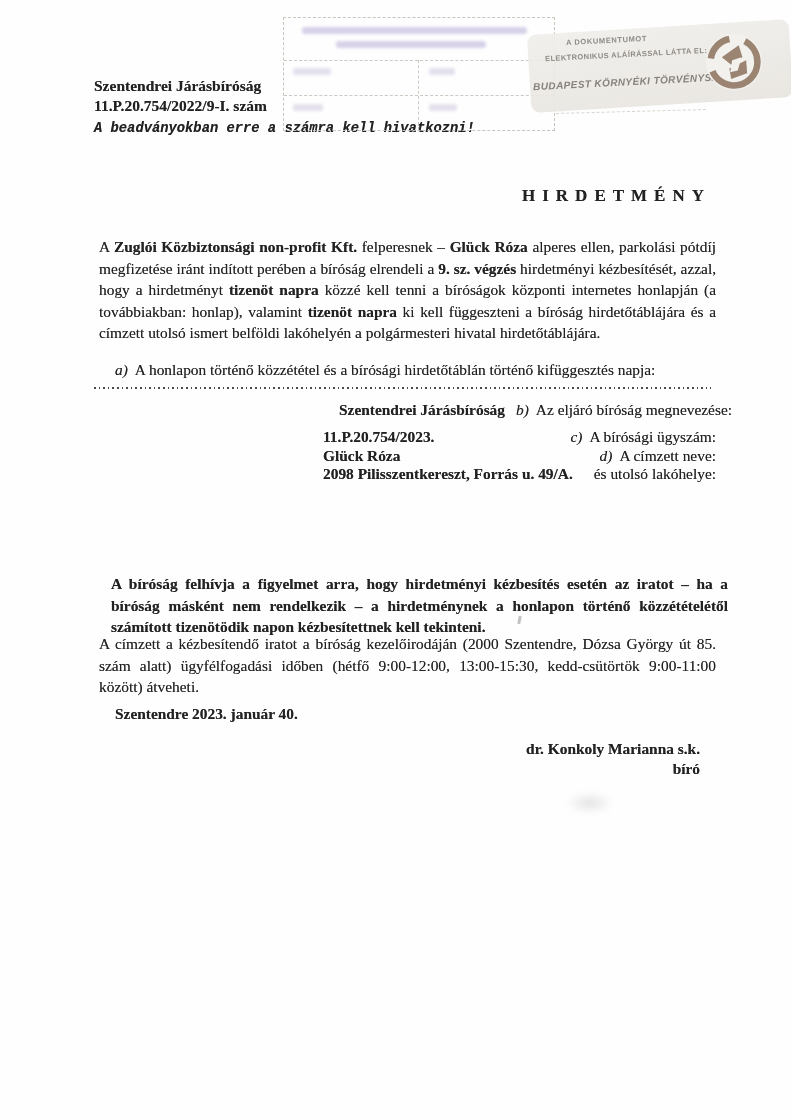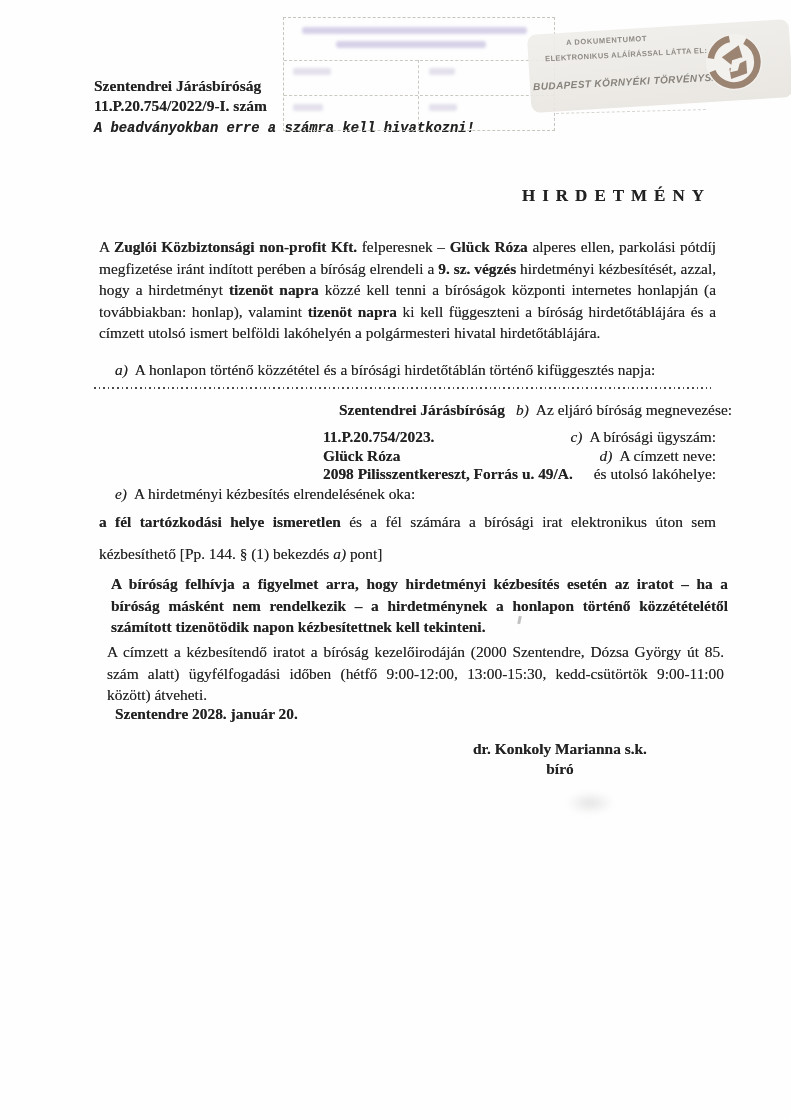--- a/index.html
+++ b/index.html
@@ -41,21 +41,21 @@
   .flow{left:99px;width:617px;}
   .dotted-line{left:94px;top:386px;width:617px;height:3px;
     background-image:repeating-linear-gradient(to right,#4a4a4a 0 1.6px,transparent 1.6px 4.6px);
     background-size:100% 2px;background-repeat:no-repeat;background-position:0 1px;}
 
   .item-label{font-style:italic;margin-right:7px;}
   .row{position:relative;text-align:right;}
   .row .val{position:absolute;left:224px;top:0;font-weight:bold;white-space:nowrap;}
   .cd-block{line-height:18.6px;font-size:15.4px;}
   .reason{line-height:32px;font-size:15.4px;}
-  .sig-block{left:420px;top:739px;width:280px;text-align:center;font-weight:bold;
+  .sig-block{left:420px;top:739px;width:280px;text-align:right;font-weight:bold;
              font-size:15.4px;line-height:19.5px;}
 
   
   .smudge{left:566px;top:792px;width:48px;height:22px;border-radius:50%;
           background:radial-gradient(#9a9a97,transparent 70%);opacity:.28;filter:blur(3px);}
   .stray-dashes{left:556px;top:111px;width:150px;border-top:1px dashed #bdbab2;
                 transform:rotate(-1.5deg);opacity:.6;}
   .tick{left:518px;top:616px;width:3px;height:8px;background:#6a6a6a;opacity:.4;
         transform:rotate(12deg);filter:blur(.4px);}
 </style>
@@ -117,30 +117,28 @@
     <div class="row">
       <span class="item-label">d)</span><span>A címzett neve:</span>
       <span class="val">Glück Róza</span>
     </div>
     <div class="row">
       <span>és utolsó lakóhelye:</span>
       <span class="val">2098 Pilisszentkereszt, Forrás u. 49/A.</span>
     </div>
   </div>
 
-  <div class="abs flow body-text" style="top:483px"><span class="item-label">e)</span><span>A hirdetményi kézbesítés elrendelésének oka:</span></div>
 
-  <p class="abs flow reason justify" style="top:506px;margin:0"><span class="b">a fél tartózkodási helye ismeretlen</span><span> és a fél számára a bírósági irat elektronikus úton sem kézbesíthető [Pp. 144. § (1) bekezdés </span><span class="i">a)</span><span> pont]</span></p>
 
   <p class="abs flow body-text justify b" style="top:561px;margin:12px">A bíróság felhívja a figyelmet arra, hogy hirdetményi kézbesítés esetén az iratot – ha a bíróság másként nem rendelkezik – a hirdetménynek a honlapon történő közzétételétől számított tizenötödik napon kézbesítettnek kell tekinteni.</p>
   <div class="abs tick"></div>
 
-  <p class="abs flow body-text justify" style="top:633px;margin:8px">A címzett a kézbesítendő iratot a bíróság kezelőirodáján (2000 Szentendre, Dózsa György út 85. szám alatt) ügyfélfogadási időben (hétfő 9:00-12:00, 13:00-15:30, kedd-csütörtök 9:00-11:00 között) átveheti.</p>
+  <p class="abs flow body-text justify" style="top:633px;margin:0">A címzett a kézbesítendő iratot a bíróság kezelőirodáján (2000 Szentendre, Dózsa György út 85. szám alatt) ügyfélfogadási időben (hétfő 9:00-12:00, 13:00-15:30, kedd-csütörtök 9:00-11:00 között) átveheti.</p>
 
-  <div class="abs flow body-text b" style="top:703px">Szentendre 2028. január 20.</div>
+  <div class="abs flow body-text b" style="top:703px">Szentendre 2023. január 40.</div>
 
   <div class="abs sig-block">
     <div>dr. Konkoly Marianna s.k.</div>
     <div>bíró</div>
   </div>
 
   <div class="abs smudge"></div>
 </div>
 
 </body></html>

